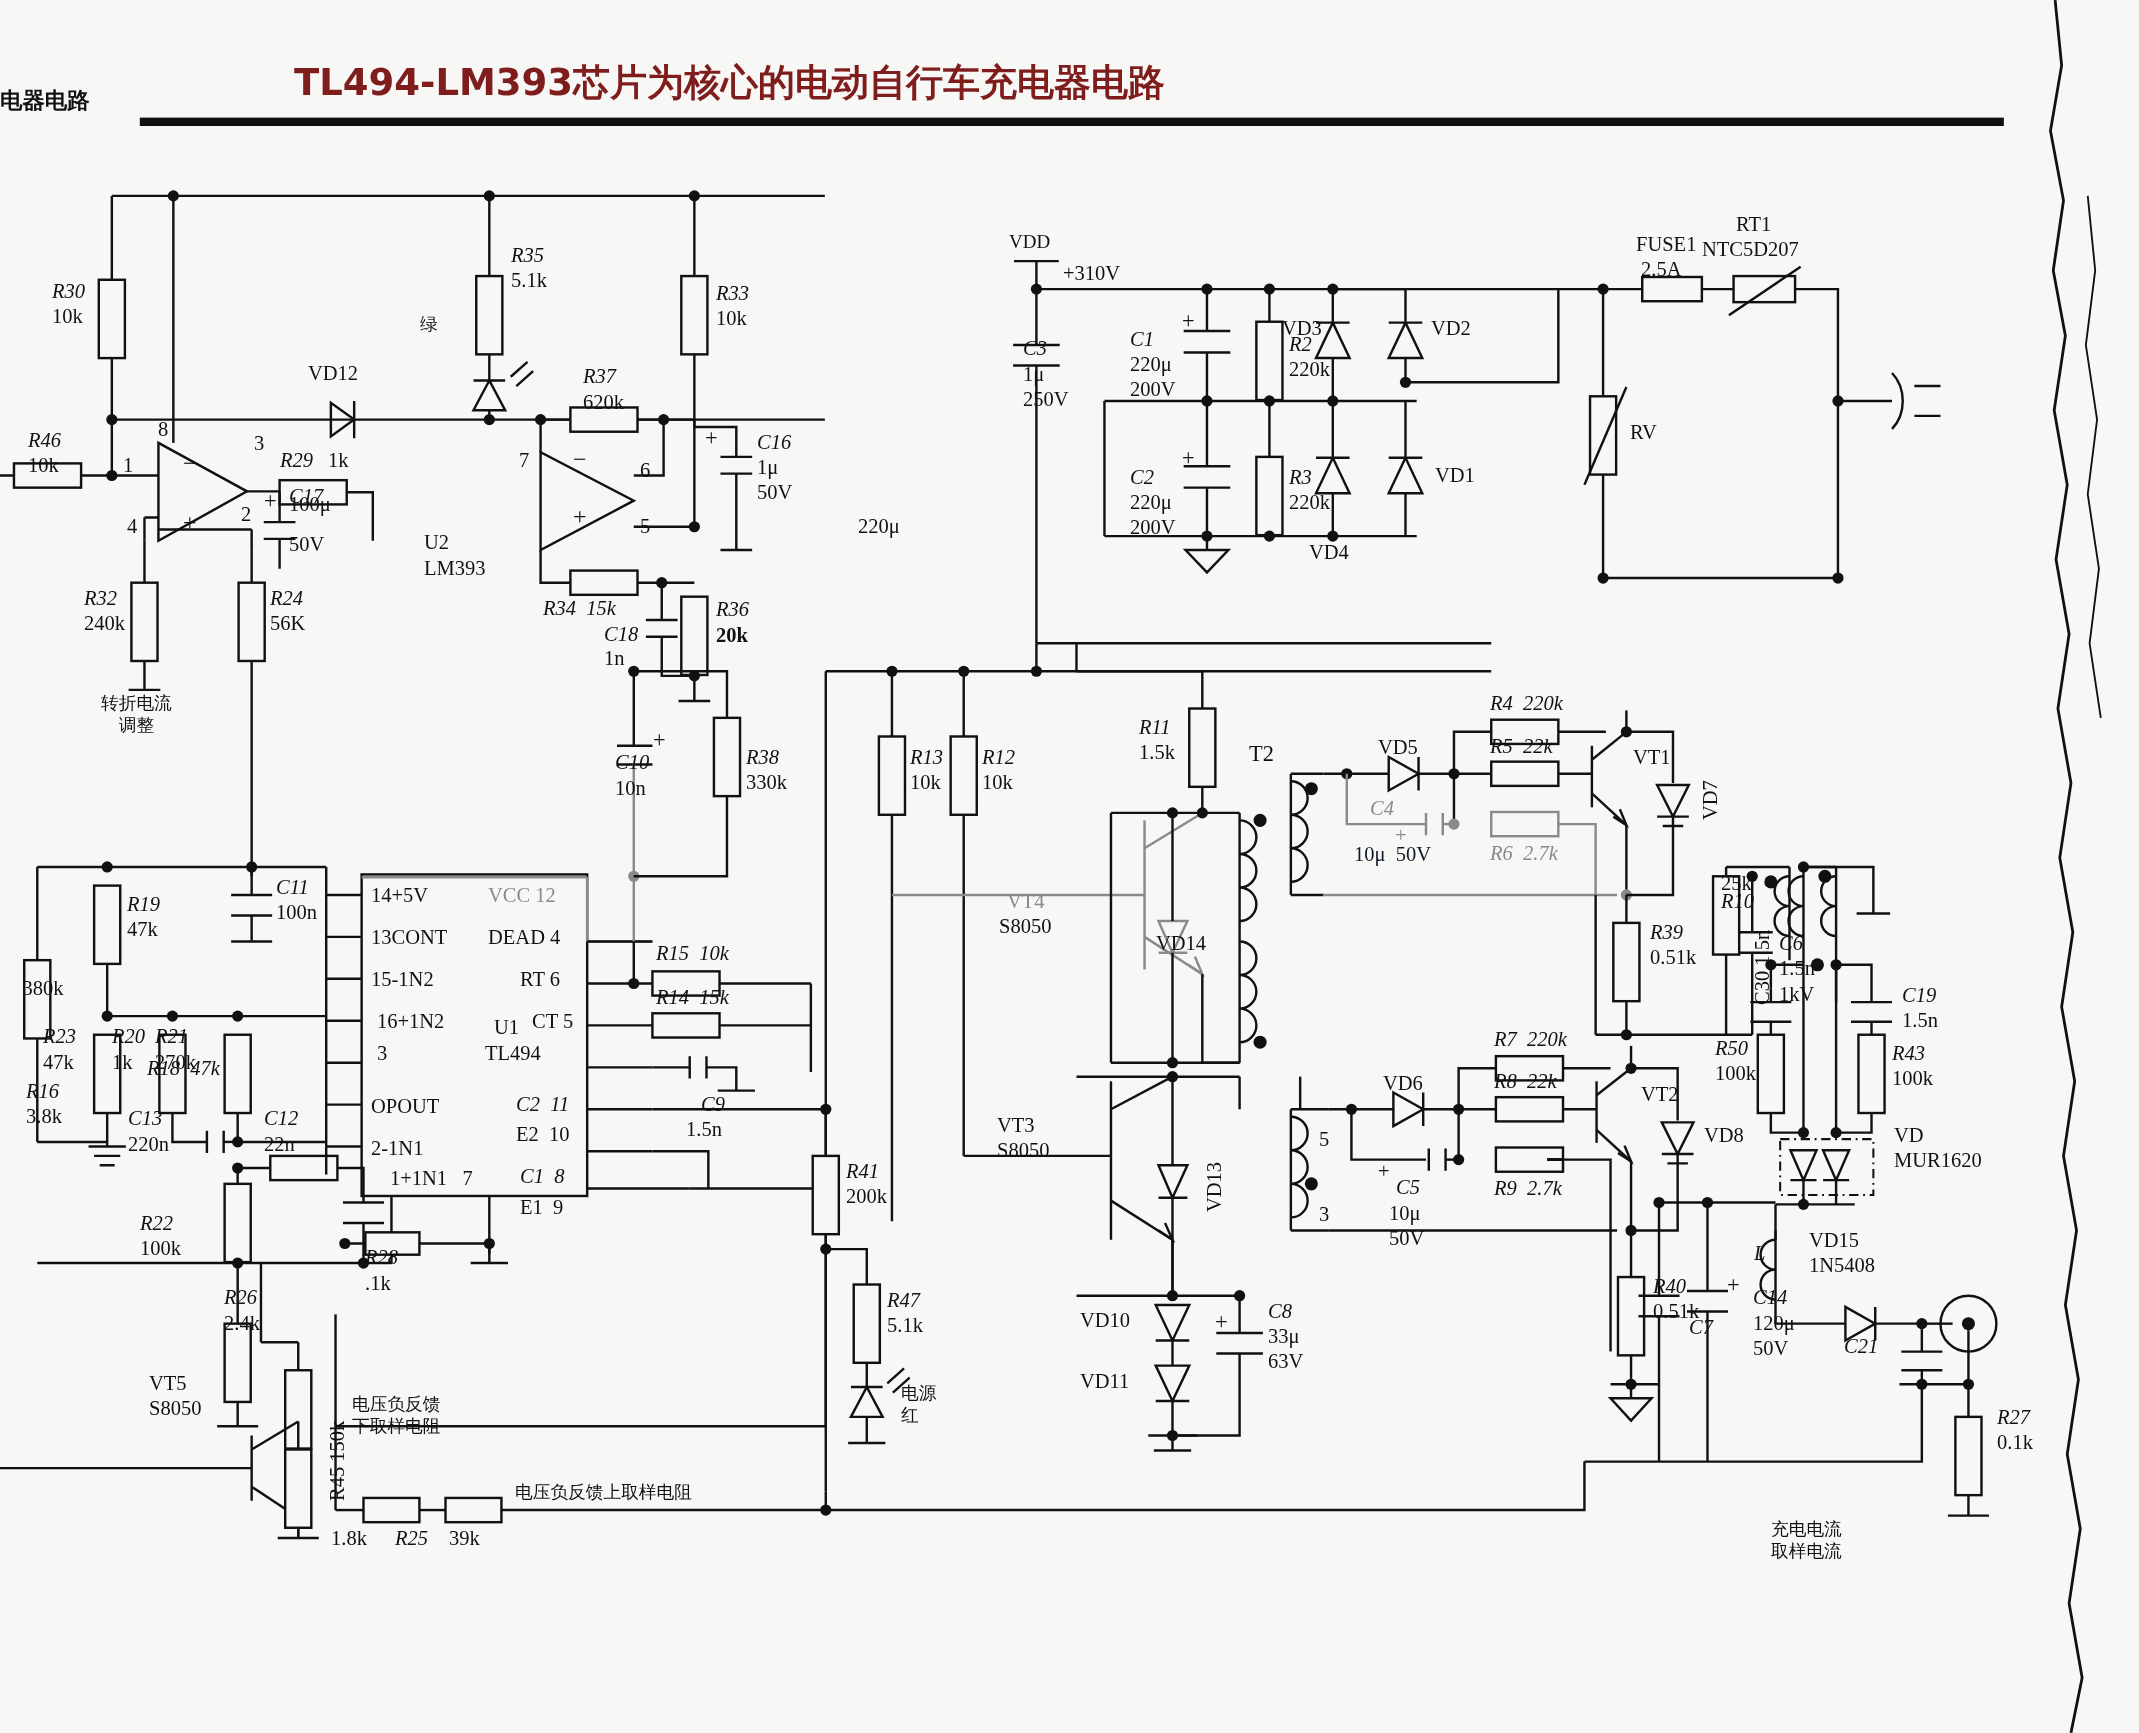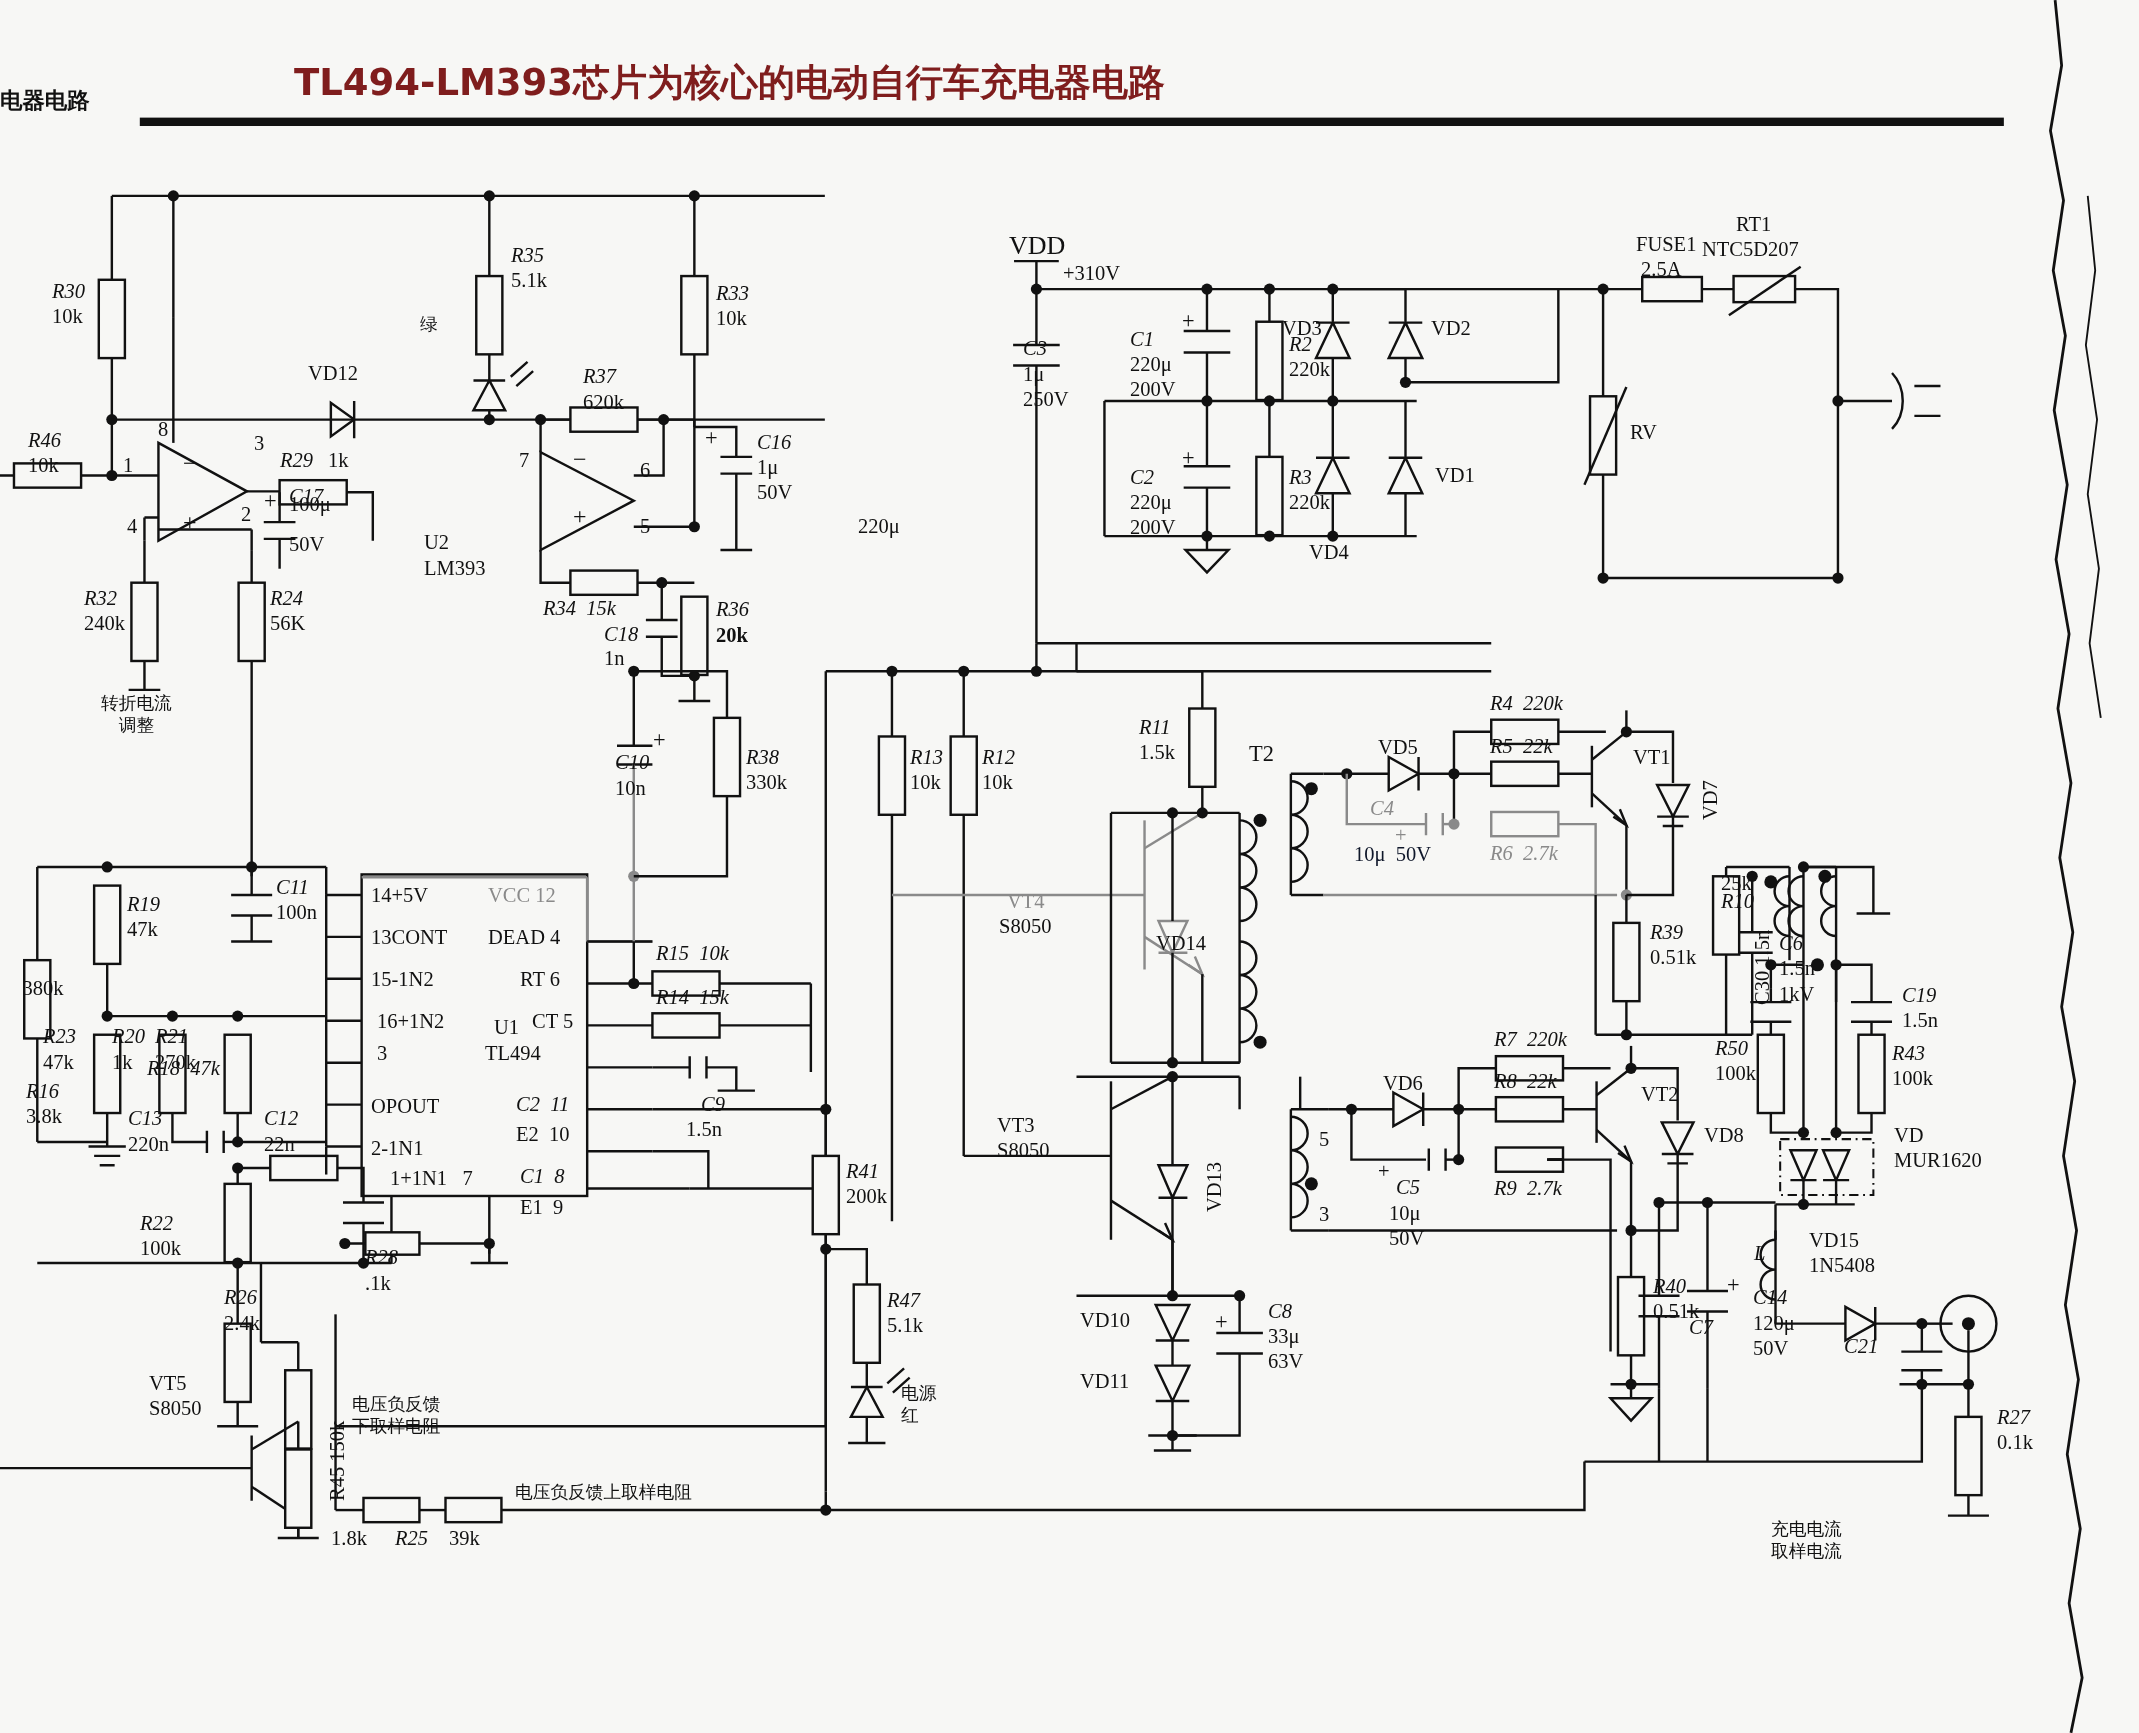--- a/index.html
+++ b/index.html
@@ -666,21 +666,21 @@
 <div class="pin" style="left:519px;top:449px;">7</div>
 <div class="pin" style="left:640px;top:459px;">6</div>
 <div class="pin" style="left:640px;top:515px;">5</div>
 <div class="pin" style="left:573px;top:446px;font-size:24px;">−</div>
 <div class="pin" style="left:573px;top:503px;font-size:24px;">+</div>
 <div class="pin" style="left:183px;top:450px;font-size:24px;">−</div>
 <div class="pin" style="left:183px;top:509px;font-size:24px;">+</div>
 <div class="pin" style="left:264px;top:488px;font-size:22.4px;">+</div>
 <div class="pin" style="left:705px;top:425px;font-size:22.4px;">+</div>
 
-<div class="lbl" style="left:1009px;top:231px;font-size:26px;">VDD</div>
+<div class="lbl" style="left:1009px;top:231px;font-size:19px;">VDD</div>
 <div class="lbl" style="left:1063px;top:262px;">+310V</div>
 <div class="lbl it" style="left:1130px;top:328px;">C1</div>
 <div class="lbl" style="left:1130px;top:353px;">220μ</div>
 <div class="lbl" style="left:1130px;top:378px;">200V</div>
 <div class="pin" style="left:1182px;top:308px;font-size:22.4px;">+</div>
 <div class="lbl it" style="left:1289px;top:333px;">R2</div>
 <div class="lbl" style="left:1289px;top:358px;">220k</div>
 <div class="lbl" style="left:1282px;top:317px;">VD3</div>
 <div class="lbl" style="left:1431px;top:317px;">VD2</div>
 <div class="lbl it" style="left:1130px;top:466px;">C2</div>

